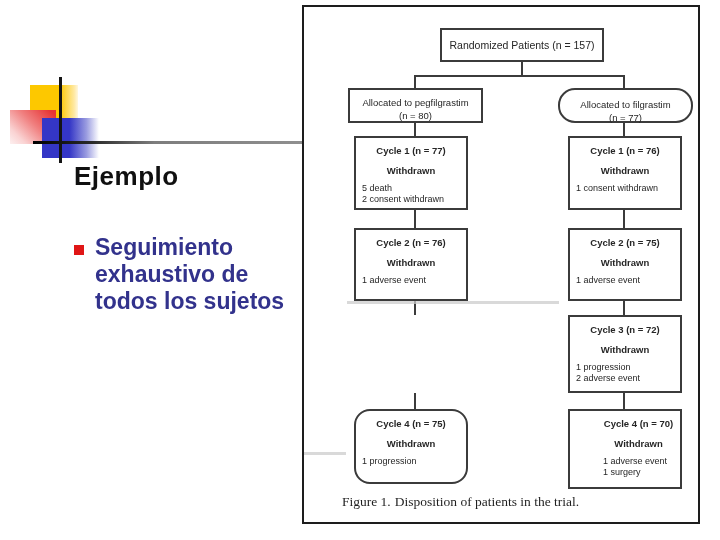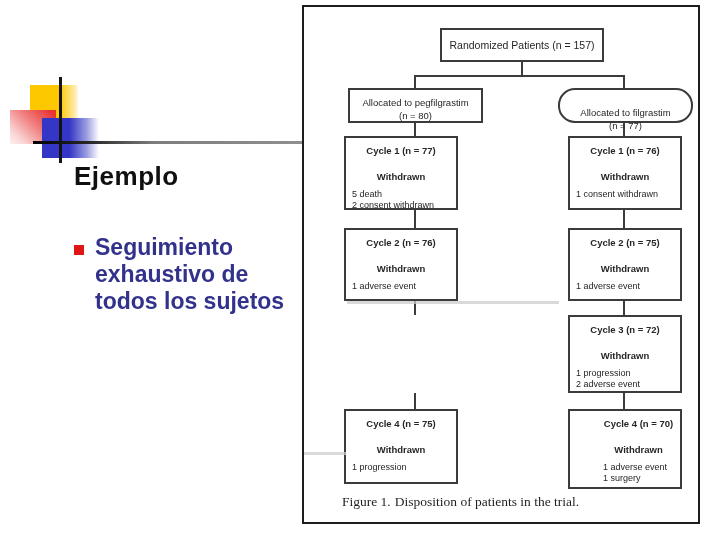--- a/index.html
+++ b/index.html
@@ -26,44 +26,44 @@
 
   
   #fig-panel{position:absolute;left:302px;top:5px;width:398px;height:519px;
     box-sizing:border-box;background:#ffffff;border:2px solid #1d1d1d;}
   .fbox{position:absolute;box-sizing:border-box;border:2px solid #3b3b3b;background:#fff;
     color:#262626;text-align:center;}
   .conn{position:absolute;background:#3b3b3b;}
 
   #b-root{left:136px;top:21px;width:164px;height:34px;font-size:10.5px;line-height:30px;}
   #b-a0{left:44px;top:81px;width:135px;height:35px;font-size:9.5px;line-height:13px;padding-top:6px;}
-  #b-a1{left:254px;top:81px;width:135px;height:35px;font-size:9.5px;line-height:13px;padding-top:16px;border-radius:17px;}
+  #b-a1{left:254px;top:81px;width:135px;height:35px;font-size:9.5px;line-height:13px;padding-top:8px;border-radius:17px;}
 
   
   #cv-root{left:217px;top:55px;width:2px;height:13px;}
   #ch-split{left:110px;top:68px;width:211px;height:2px;}
   #cv-a0{left:110px;top:70px;width:2px;height:11px;}
   #cv-a1{left:319px;top:70px;width:2px;height:11px;}
   #cv-a0c{left:110px;top:116px;width:2px;height:13px;}
   #cv-a1c{left:319px;top:116px;width:2px;height:13px;}
   .cvL{left:110px;width:2px;} .cvR{left:319px;width:2px;}
   #cv-l1,#cv-r1{top:203px;height:18px;}
   #cv-l2,#cv-r2{top:294px;height:14px;}
   #cv-l3,#cv-r3{top:386px;height:16px;}
 
   
   .cyc{width:114px;}
-  .colL{left:40px;} .colR{left:264px;}
+  .colL{left:50px;} .colR{left:264px;}
   #c00,#c10{top:129px;height:74px;}
   #c01,#c11{top:221px;height:73px;}
   #c02,#c12{top:308px;height:78px;}
-  #c03{top:402px;height:75px;}
+  #c03{top:402px;height:75px;border-radius:16px;}
   #c13{top:402px;height:80px;padding-left:27px;}
   .cyc-title{font-weight:bold;font-size:9.5px;margin-top:7px;}
-  .cyc-withdrawn{font-weight:bold;font-size:9.5px;margin-top:15px;}
+  .cyc-withdrawn{font-weight:bold;font-size:9.5px;margin-top:9px;}
   .cyc-details{text-align:left;font-size:9px;line-height:11px;margin:7px 4px 0 6px;}
 
   #fig-caption{position:absolute;left:38px;top:487px;font-family:"Liberation Serif",serif;
     font-size:13.5px;color:#1f1f1f;white-space:nowrap;}
   #fig-caption .cap-bold{font-weight:normal;}
   #fig-caption .cap-rest{margin-left:4px;}
 
   
   .smudge{position:absolute;background:#cccccc;opacity:.75;}
   #smudge1{left:43px;top:294px;width:212px;height:3px;}

